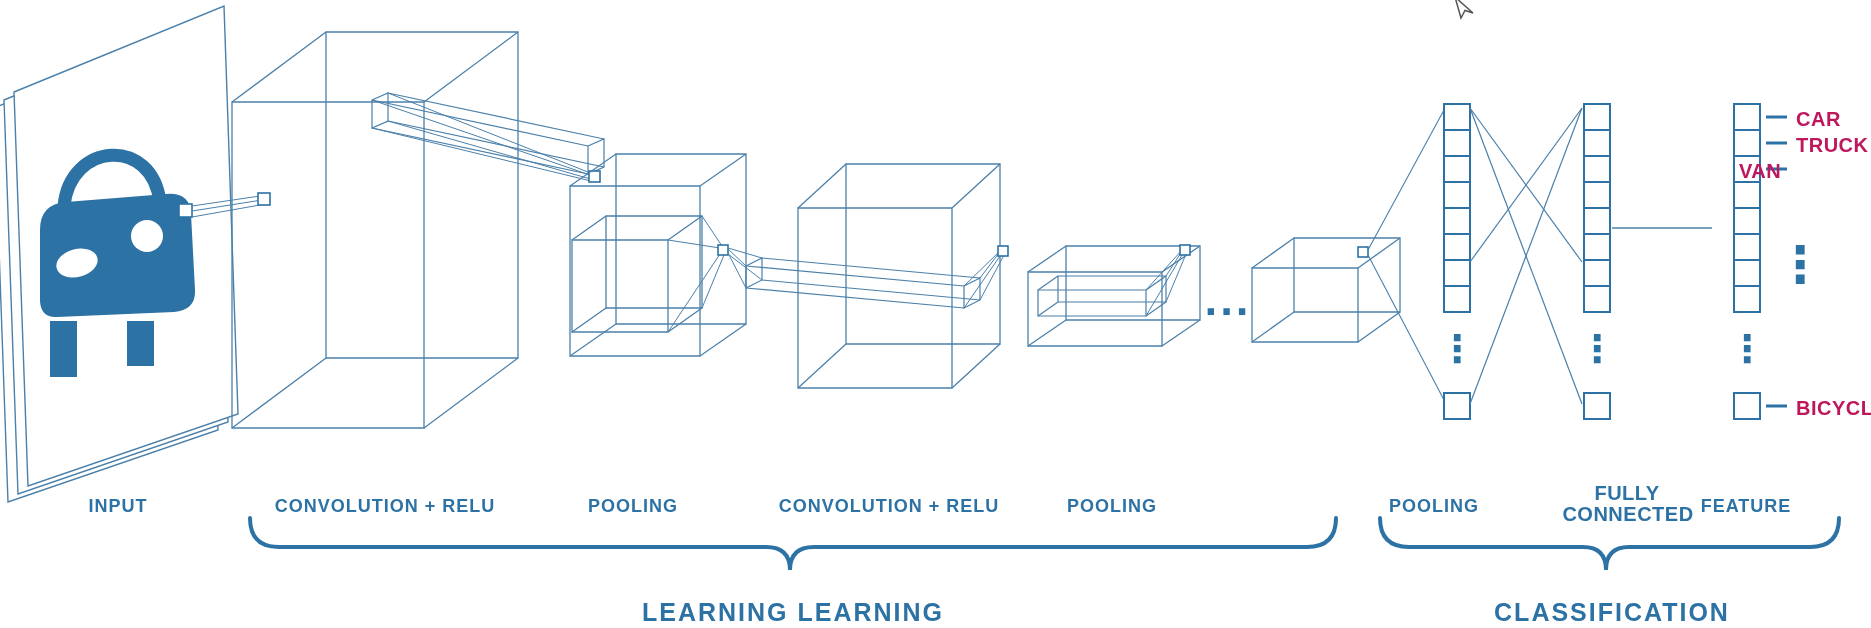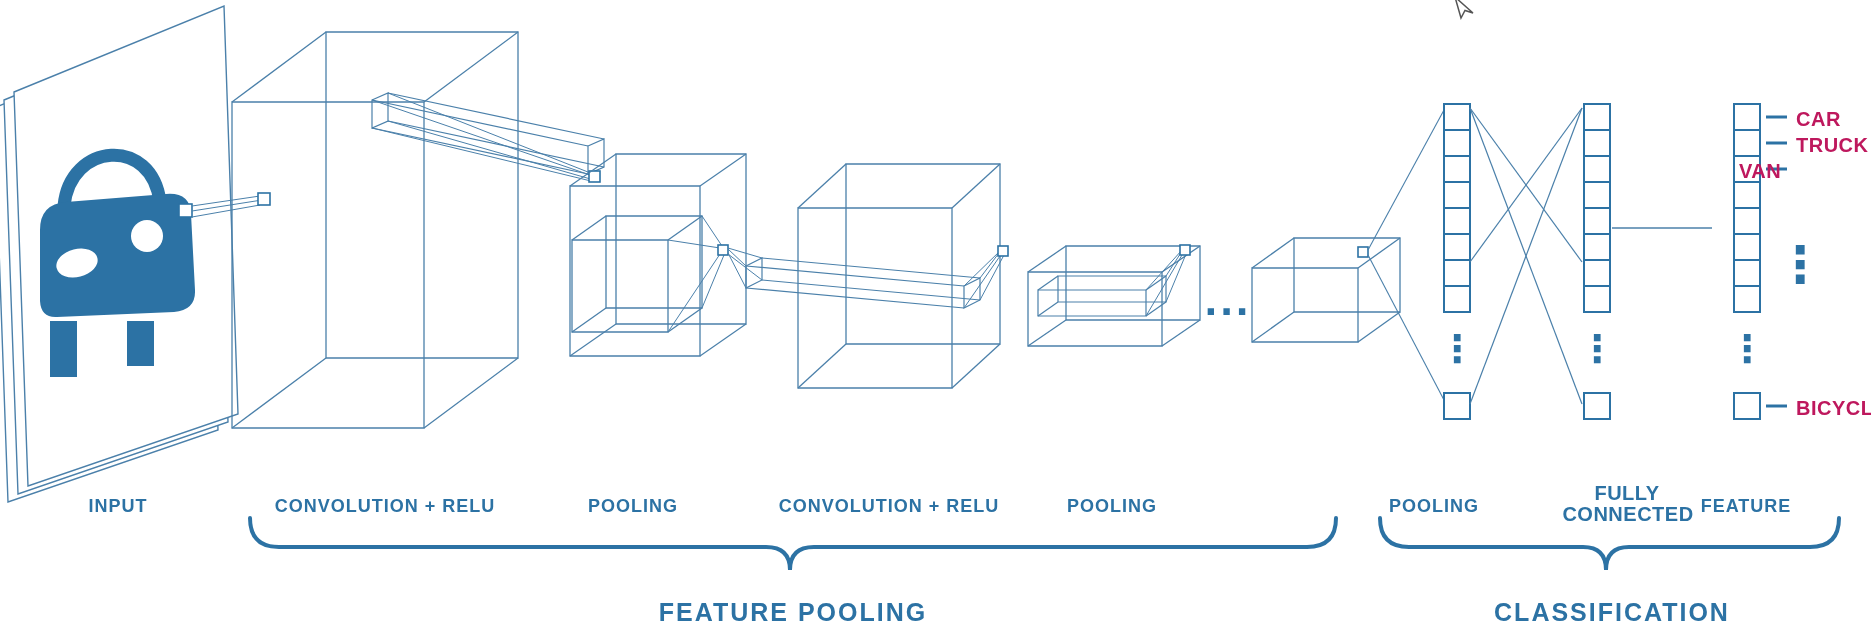--- a/index.html
+++ b/index.html
@@ -230,21 +230,21 @@
   <div class="lbl" style="left:118px; top:497px;">INPUT</div>
   <div class="lbl" style="left:385px; top:497px;">CONVOLUTION + RELU</div>
   <div class="lbl" style="left:633px; top:497px;">POOLING</div>
   <div class="lbl" style="left:889px; top:497px;">CONVOLUTION + RELU</div>
   <div class="lbl" style="left:1112px; top:497px;">POOLING</div>
   <div class="lbl" style="left:1434px; top:497px;">POOLING</div>
   <div class="lbl lbl-fc" style="left:1607px; top:483px;margin-left:20px;">FULLY</div>
   <div class="lbl lbl-fc" style="left:1607px; top:504px;margin-left:21px;">CONNECTED</div>
   <div class="lbl" style="left:1746px; top:497px;">FEATURE</div>
 
-  <div class="lbl lbl-section" style="left:793px; top:600px;">FEATURE POOLING</div>
+  <div class="lbl lbl-section" style="left:793px; top:600px;">LEARNING LEARNING</div>
   <div class="lbl lbl-section" style="left:1612px; top:600px;">CLASSIFICATION</div>
 
   <div class="cls-lbl" style="left:1796px; top:107px;">CAR</div>
   <div class="cls-lbl" style="left:1796px; top:133px;">TRUCK</div>
   <div class="cls-lbl" style="left:1739px; top:159px;">VAN</div>
   <div class="cls-lbl" style="left:1796px; top:396px;">BICYCLE</div>
 
   <div class="hdots" style="left:1204px; top:285px;">...</div>
   <div class="vdots vdots-col" style="left:1457px; top:330px;">⋮</div>
   <div class="vdots vdots-col" style="left:1597px; top:330px;">⋮</div>

